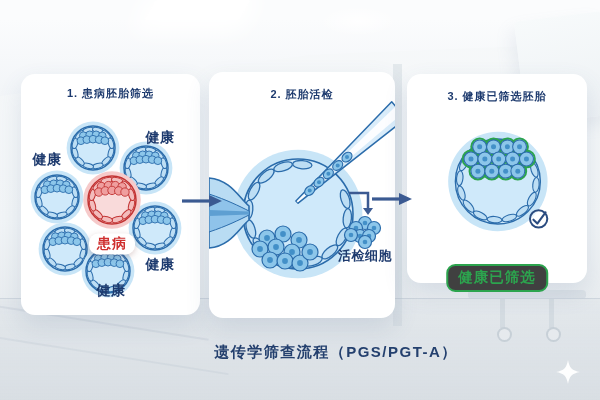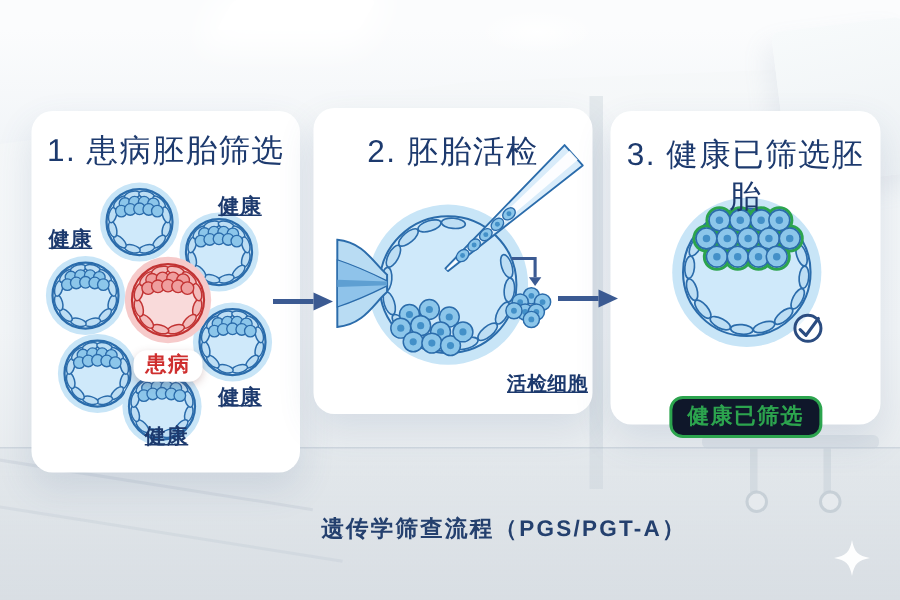--- a/index.html
+++ b/index.html
@@ -26,33 +26,33 @@
   .cart-leg{width:5px;height:29px;background:rgba(200,209,217,.55);}
   .leg1{left:500px;top:299px;} .leg2{left:549px;top:299px;}
   .cart-wheel{width:11px;height:11px;border:2.5px solid rgba(175,186,196,.55);
     border-radius:50%;background:rgba(232,236,240,.7);}
   .wheel1{left:497px;top:327px;} .wheel2{left:546px;top:327px;}
   .sparkle{left:556px;top:360px;width:24px;height:24px;}
 
   .card{position:absolute;background:#ffffff;border-radius:14px;z-index:1;
     box-shadow:0 10px 24px rgba(70,100,140,.14);}
   #card1{left:21px;top:74px;width:179px;height:241px;}
-  #card2{left:209px;top:72px;width:186px;height:204px;}
+  #card2{left:209px;top:72px;width:186px;height:246px;}
   #card3{left:407px;top:74px;width:180px;height:209px;}
   .fig{position:absolute;left:0;top:0;width:100%;height:100%;}
   .card-title{position:absolute;left:0;width:100%;text-align:center;
-    font-weight:400;font-size:21px;letter-spacing:1px;z-index:3;}
+    font-weight:700;font-size:11px;letter-spacing:1px;z-index:3;}
   #t1{top:12px;} #t2{top:15px;} #t3{top:15px;}
 
   .lbl{position:absolute;transform:translate(-50%,-50%);font-weight:700;font-size:14px;
-    white-space:nowrap;letter-spacing:.5px;z-index:3;text-decoration:underline;}
+    white-space:nowrap;letter-spacing:.5px;z-index:3;}
   .pill{position:absolute;transform:translate(-50%,-50%);background:#fff;border-radius:9px;
     padding:1px 8px 2px;font-weight:700;font-size:14px;letter-spacing:1px;white-space:nowrap;
     box-shadow:0 2px 6px rgba(120,60,60,.25);z-index:3;}
-  .badge{position:absolute;left:50%;top:190px;transform:translateX(-50%);background:#0f172a;
+  .badge{position:absolute;left:50%;top:190px;transform:translateX(-50%);background:#404040;
     border-radius:9px;padding:2px 10px 3px;font-weight:700;font-size:14.5px;letter-spacing:1px;
     white-space:nowrap;border:2.2px solid #2ca44e;z-index:3;}
   .flow-arrow{position:absolute;z-index:2;width:44px;height:20px;}
   #arrow1{left:180px;top:191px;} #arrow2{left:370px;top:189px;}
   .caption{position:absolute;left:0;top:343px;width:100%;text-align:center;z-index:2;
     font-size:15px;font-weight:600;letter-spacing:1.5px;}
 </style>
 </head>
 <body>
 

